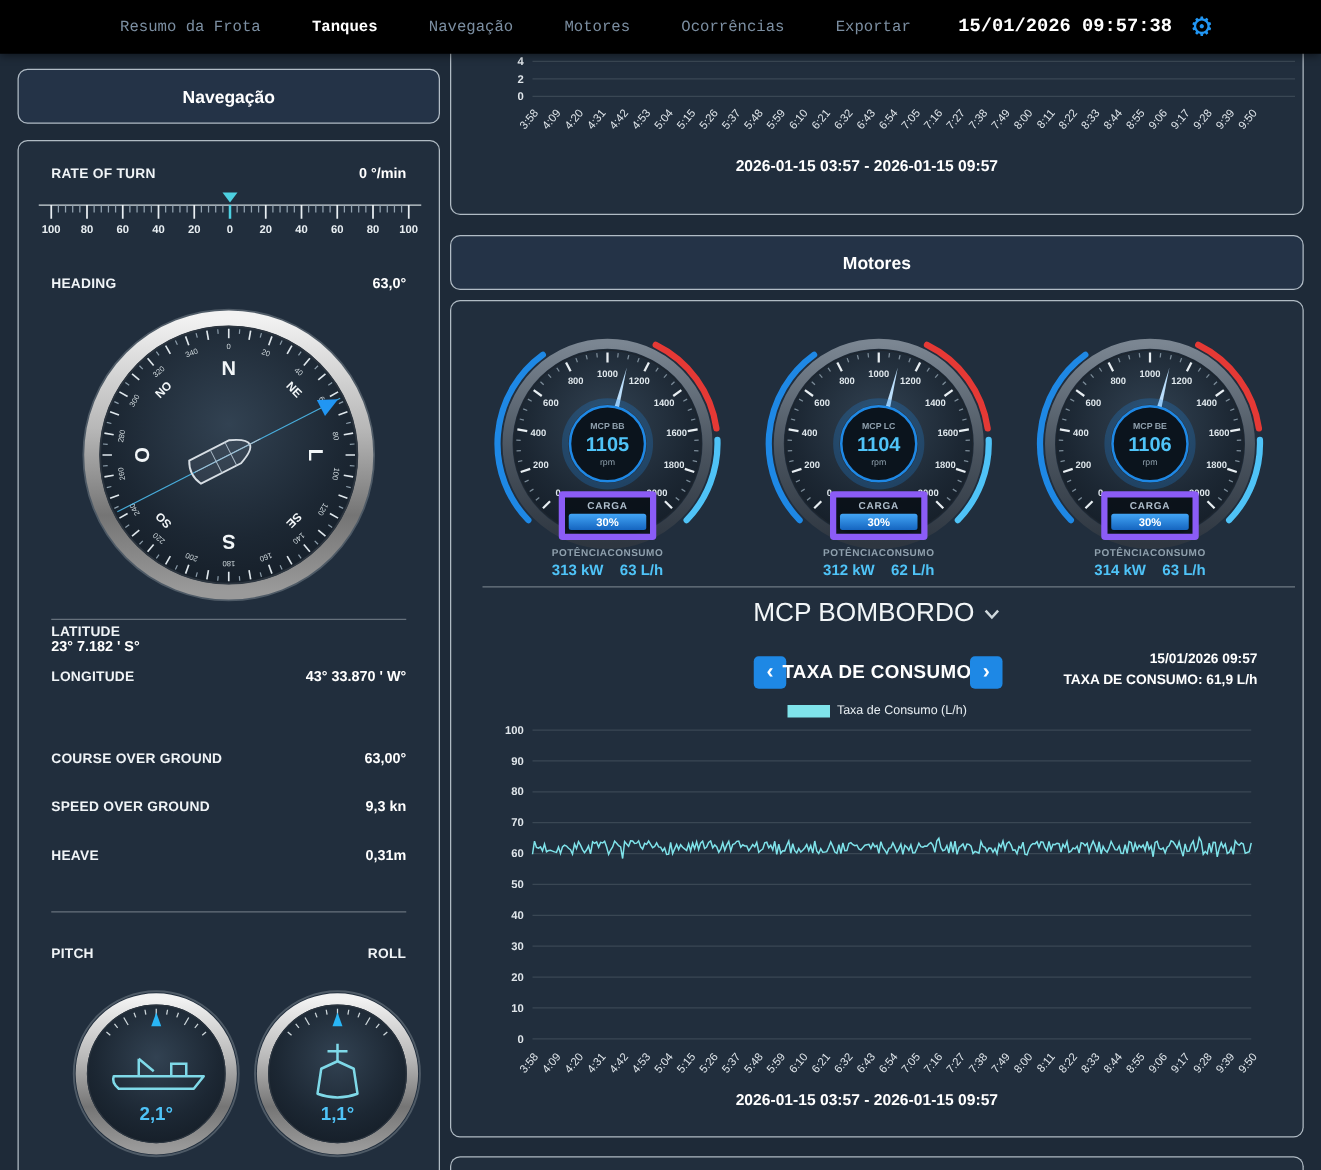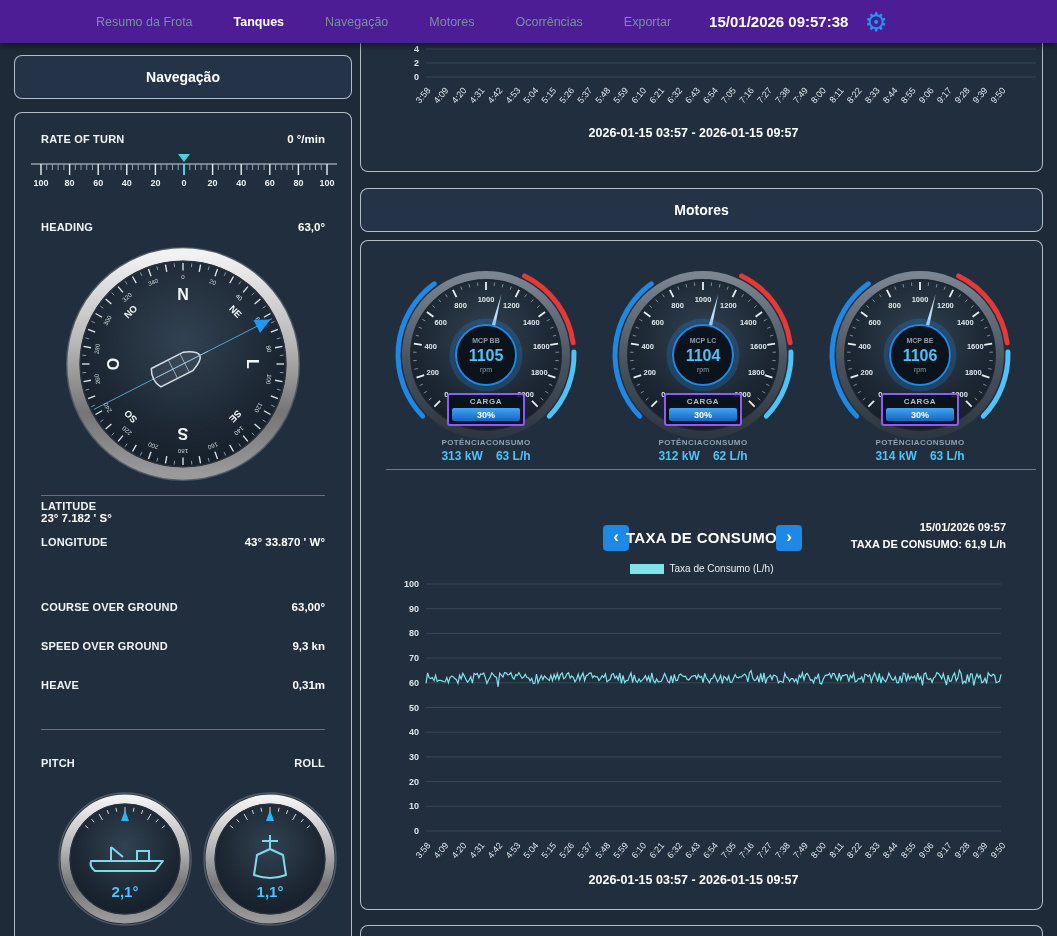--- a/index.html
+++ b/index.html
@@ -1,21 +1,21 @@
 <!DOCTYPE html>
 <html><head>
 <meta charset="utf-8">
 <style>
   *{margin:0;padding:0;box-sizing:border-box;}
   html,body{background:#1e2a38;}
   body{font-family:"Liberation Sans",sans-serif;}
   .screen{position:relative;width:1057px;height:936px;overflow:hidden;background:#1e2a38;color:#fff;}
 
   
-  .navbar{position:absolute;top:0;left:0;right:0;height:43px;background:#4c1d95;display:flex;align-items:center;box-shadow:0 2px 7px rgba(0,0,0,.55);z-index:20;}
+  .navbar{position:absolute;top:0;left:0;right:0;height:43px;background:#000000;display:flex;align-items:center;box-shadow:0 2px 7px rgba(0,0,0,.55);z-index:20;font-family:Liberation Mono, monospace;}
   .tabs{display:flex;gap:41px;padding-left:96px;}
   .tab{font-size:12.5px;color:#7b8ea1;cursor:pointer;white-space:nowrap;}
   .tab.active{color:#ffffff;font-weight:bold;}
   .nav-time{margin-left:38px;font-size:15px;font-weight:bold;color:#fff;white-space:nowrap;}
   .gear{margin-left:16px;color:#2196f3;font-size:26px;line-height:1;cursor:pointer;}
 
   
   .panel{position:absolute;background:#212e3d;border:1px solid rgba(213,222,230,.8);border-radius:8px;}
   .header-panel{display:flex;align-items:center;justify-content:center;background:#243347;font-size:14px;font-weight:bold;color:#fff;}
 
@@ -30,21 +30,21 @@
   .data-row{position:absolute;left:26px;right:26px;display:flex;justify-content:space-between;align-items:baseline;}
   .row-label{font-size:11px;font-weight:bold;color:#f0f4f7;letter-spacing:.2px;}
   .row-value{font-size:11.5px;font-weight:bold;color:#ffffff;}
   .hline{position:absolute;left:26px;right:26px;height:1px;background:rgba(207,216,220,.4);}
   .att-gauge{position:absolute;width:140px;height:140px;}
   .att-value{position:absolute;left:0;right:0;top:94px;text-align:center;color:#4fc3f7;font-size:15px;font-weight:bold;}
 
   
   .gauges-row{position:absolute;top:20px;left:0;right:0;display:flex;gap:7px;padding-left:20px;}
   .gauge-block{position:relative;width:210px;height:205px;flex:0 0 auto;}
-  .carga-box{position:absolute;left:50%;transform:translateX(-50%);top:132px;width:78px;border:2px solid #8b5cf6;border-radius:3px;background:rgba(8,15,22,.85);padding:2px 3px 3px;}
+  .carga-box{position:absolute;left:50%;transform:translateX(-50%);top:132px;width:78px;border:5px solid #8b5cf6;border-radius:3px;background:rgba(8,15,22,.85);padding:2px 3px 3px;}
   .carga-label{font-size:8px;color:#aebecb;text-align:center;letter-spacing:.6px;font-weight:bold;}
   .carga-bar{margin-top:2px;height:13px;background:linear-gradient(#42a5f5,#1565c0);border-radius:2px;display:flex;align-items:center;justify-content:center;font-size:9px;font-weight:bold;color:#fff;}
   .gauge-foot{position:absolute;top:177px;left:6px;right:6px;display:flex;justify-content:center;}
   .gf-col.right{text-align:right;}
   .gf-label{font-size:8px;color:#8fa0ad;font-weight:bold;letter-spacing:.4px;}
   .gf-value{font-size:12px;color:#4fc3f7;font-weight:bold;margin-top:2px;}
   .sep{position:absolute;top:228px;left:25px;right:6px;height:1px;background:rgba(207,216,220,.45);}
   .engine-title{position:absolute;top:238px;left:0;right:0;display:flex;align-items:center;justify-content:center;gap:8px;font-size:21px;color:#f2f6f8;cursor:pointer;}
   .metric-title{position:absolute;top:288px;left:0;right:0;text-align:center;font-size:15px;font-weight:bold;color:#fff;letter-spacing:.3px;}
   .nav-btn{position:absolute;top:284px;width:26px;height:26px;background:#1e88e5;border:none;border-radius:4px;color:#fff;font-size:17px;font-weight:bold;cursor:pointer;display:flex;align-items:center;justify-content:center;padding-bottom:3px;}
@@ -671,20 +671,26 @@
           <div class="gf-col right">
             <div class="gf-label">CONSUMO</div>
             <div class="gf-value">63 L/h</div>
           </div>
         </div>
       </div>
     </div>
 
     <div class="sep"></div>
 
+    <div class="engine-title">
+      <span>MCP BOMBORDO</span>
+      <svg width="13" height="9" viewBox="0 0 13 9">
+        <polyline points="1.5,1.5 6.5,7 11.5,1.5" fill="none" stroke="#cfd8dc" stroke-width="2"></polyline>
+      </svg>
+    </div>
 
     <button class="nav-btn btn-prev">‹</button>
     <div class="metric-title">TAXA DE CONSUMO</div>
     <button class="nav-btn btn-next">›</button>
 
     <div class="chart-info">
       <div>15/01/2026 09:57</div>
       <div>TAXA DE CONSUMO: 61,9 L/h</div>
     </div>
 

